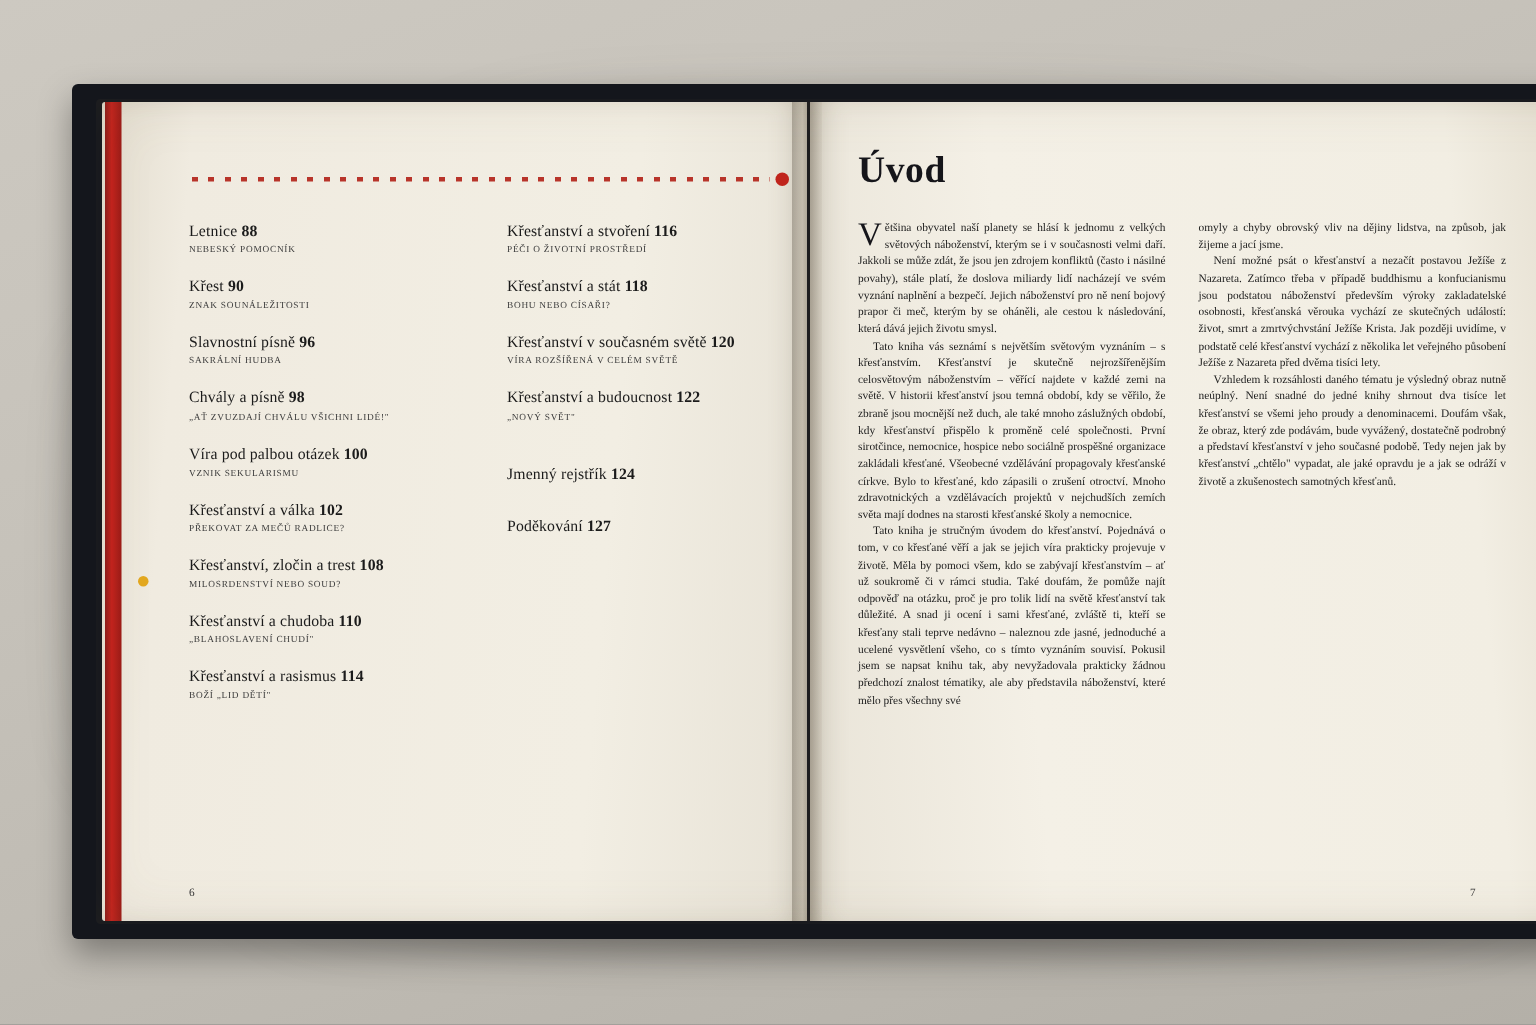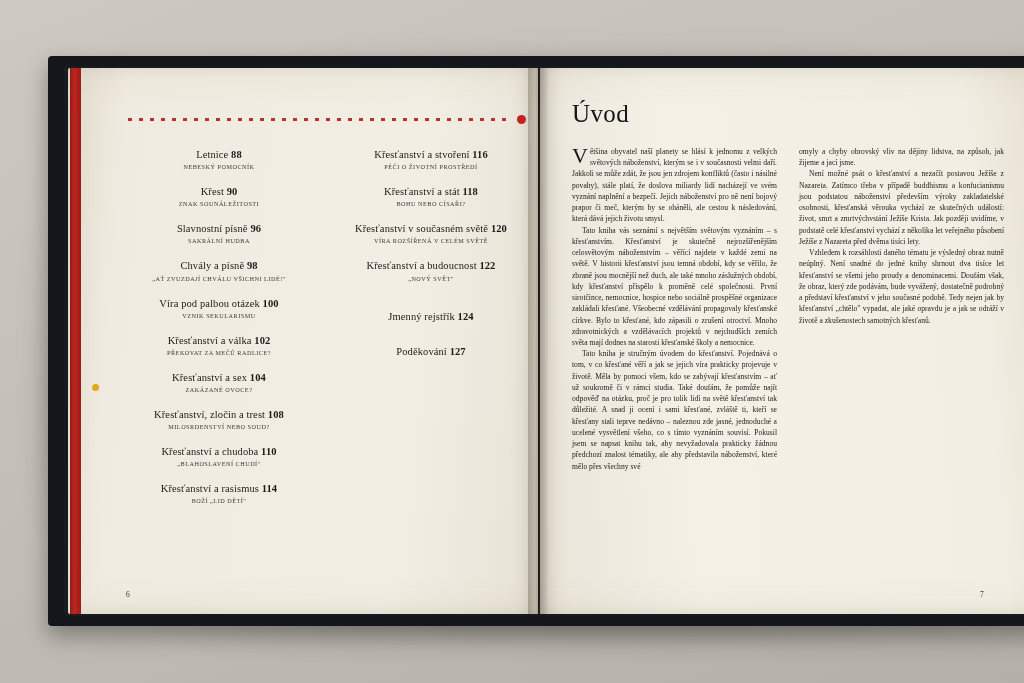--- a/index.html
+++ b/index.html
@@ -124,21 +124,20 @@
 
   
   .toc {
     position: absolute;
     left: 58px;
     top: 80px;
     width: 400px;
     height: 440px;
     display: flex;
     gap: 26px;
-    text-align: center;
   }
   .toc-col {
     width: 186px;
   }
   .toc-entry {
     margin-bottom: 15px;
   }
   .toc-title {
     font-size: 10.5px;
     color: #1b1b1b;
@@ -165,20 +164,21 @@
   .folio-right { left: 440px; top: 522px; }
 
   
   .chapter-title {
     position: absolute;
     left: 32px;
     top: 32px;
     font-size: 25px;
     color: #15151a;
     letter-spacing: 0.4px;
+    font-weight: bold;
   }
   .cols {
     position: absolute;
     left: 32px;
     top: 78px;
     width: 432px;
     display: flex;
     gap: 22px;
   }
   .col {
@@ -269,27 +269,20 @@
               <span class="pg">100</span>
             </div>
             <div class="toc-sub">VZNIK SEKULARISMU</div>
           </div>
           <div class="toc-entry">
             <div class="toc-title">
               <span>Křesťanství a válka</span>
               <span class="pg">102</span>
             </div>
             <div class="toc-sub">PŘEKOVAT ZA MEČŮ RADLICE?</div>
-          </div>
-          <div class="toc-entry">
-            <div class="toc-title">
-              <span>Křesťanství a sex</span>
-              <span class="pg">104</span>
-            </div>
-            <div class="toc-sub">ZAKÁZANÉ OVOCE?</div>
           </div>
           <div class="toc-entry">
             <div class="toc-title">
               <span>Křesťanství, zločin a trest</span>
               <span class="pg">108</span>
             </div>
             <div class="toc-sub">MILOSRDENSTVÍ NEBO SOUD?</div>
           </div>
           <div class="toc-entry">
             <div class="toc-title">

